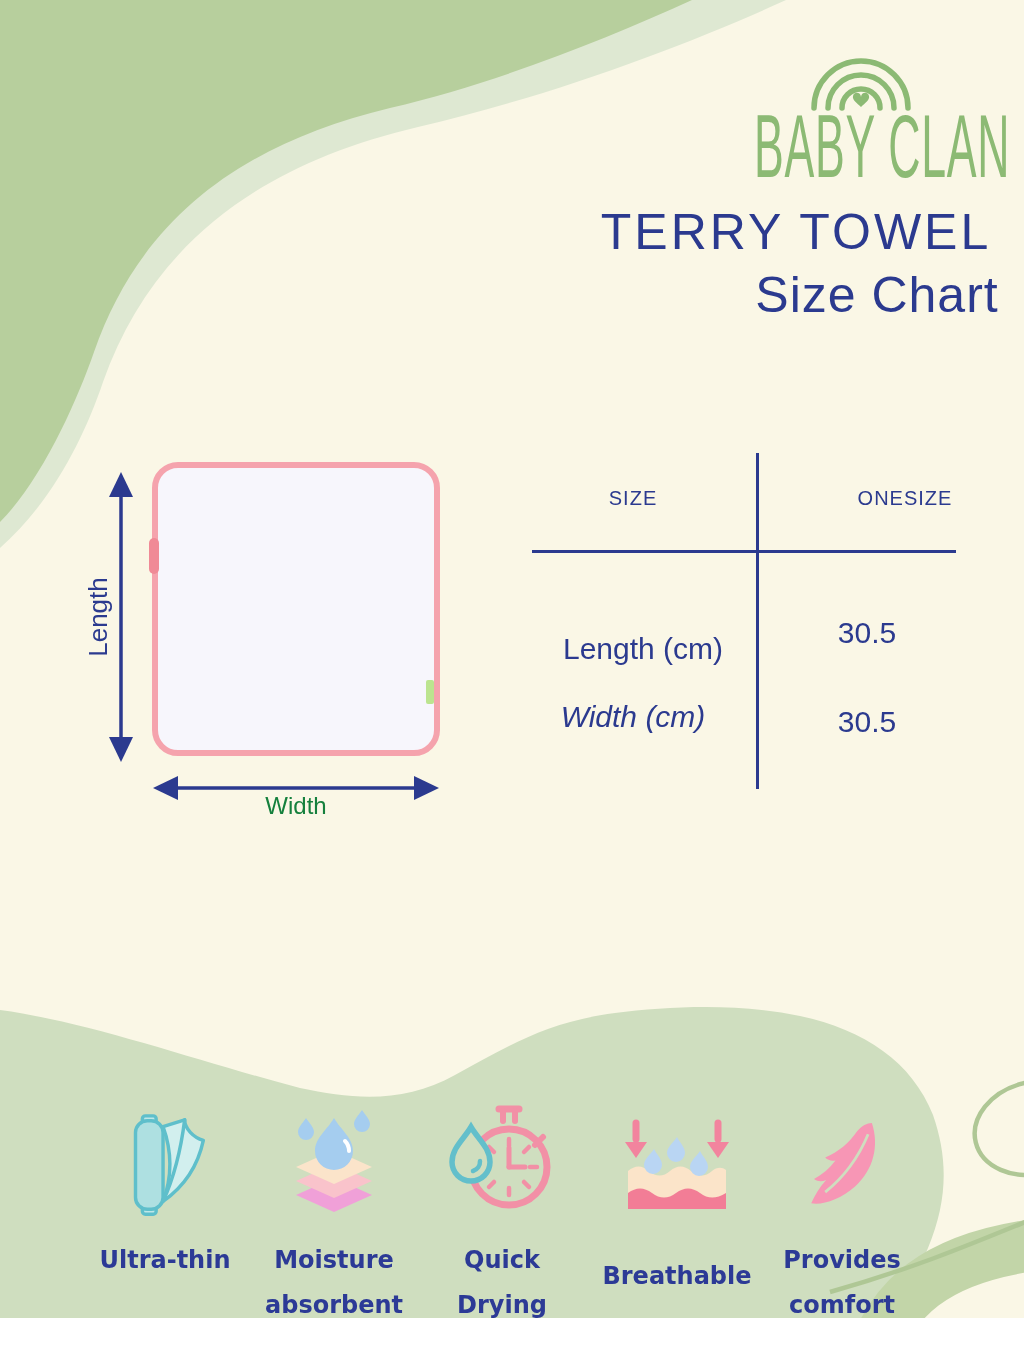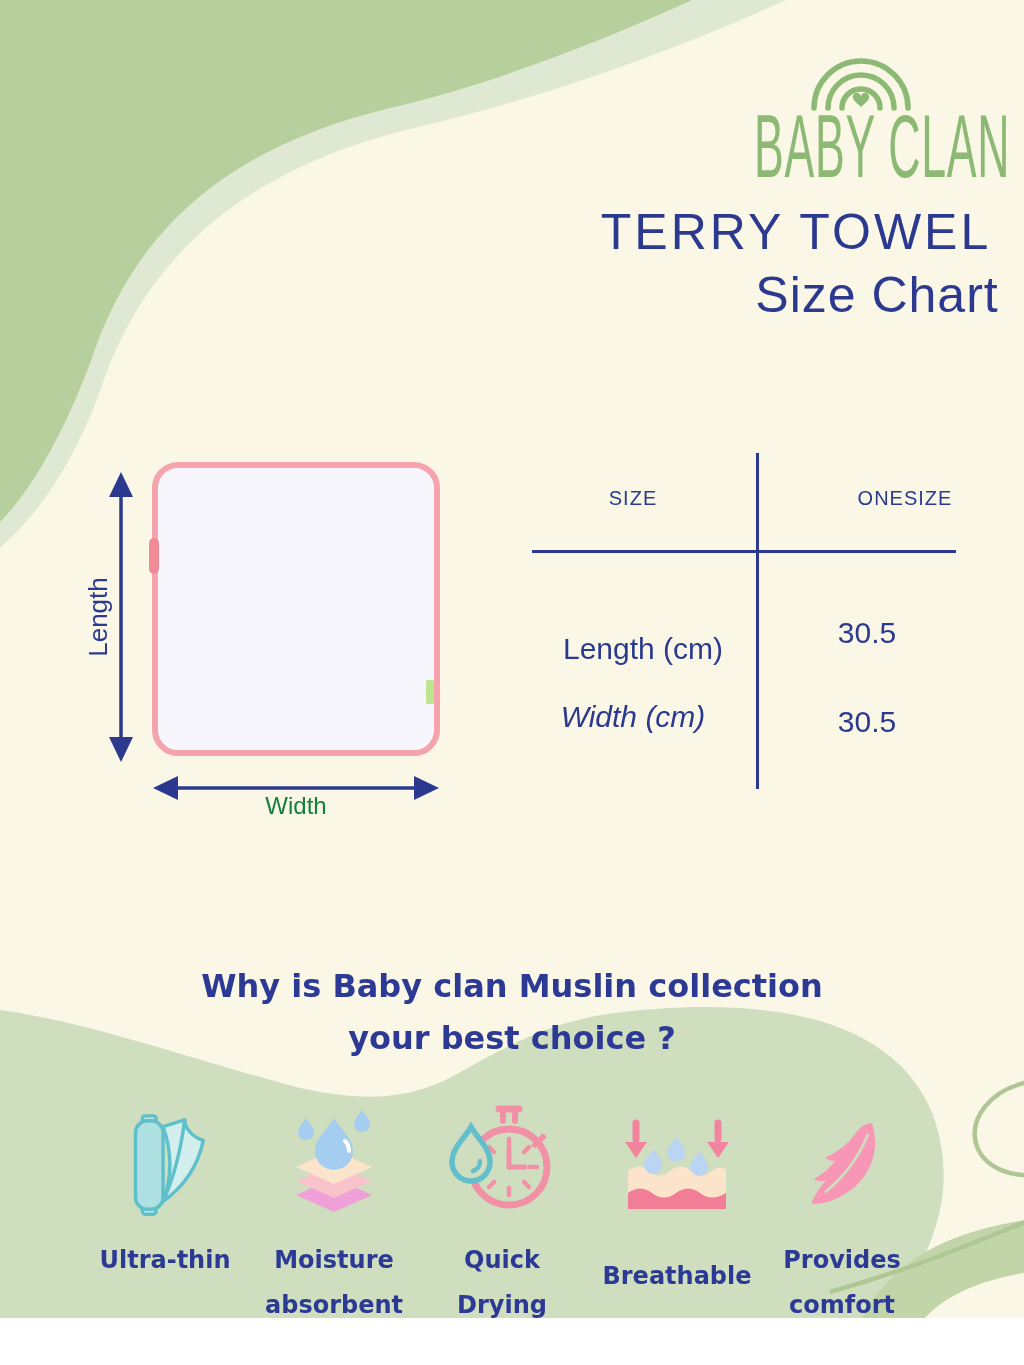--- a/index.html
+++ b/index.html
@@ -124,24 +124,20 @@
 
   <div class="abs tbl-vline"></div>
   <div class="abs tbl-hline"></div>
   <div class="abs tbl-cell tbl-head c-size">SIZE</div>
   <div class="abs tbl-cell tbl-head c-onesize">ONESIZE</div>
   <div class="abs tbl-cell tbl-body r0-label">Length (cm)</div>
   <div class="abs tbl-cell tbl-body r0-value">30.5</div>
   <div class="abs tbl-cell tbl-body r1-label">Width (cm)</div>
   <div class="abs tbl-cell tbl-body r1-value">30.5</div>
 
-  <div class="abs why-heading">
-    <div>Why is Baby clan Muslin collection</div>
-    <div>your best choice ?</div>
-  </div>
 
   <div class="feature f1">
     <div class="icon-box">
       <svg width="118" height="118" viewBox="0 0 120 120">
         <g stroke="#5FBFCB" stroke-width="3.5" stroke-linejoin="round" stroke-linecap="round">
           <rect x="37" y="9" width="14" height="8" rx="3" fill="#BFE7E8"></rect>
           <rect x="37" y="101" width="14" height="8" rx="3" fill="#BFE7E8"></rect>
           <rect x="30" y="14" width="28" height="90" rx="12" fill="#AEE0E1"></rect>
           <path d="M58,20 L80,13 C80,22 89,31 99,34 C93,62 78,82 58,96 C67,72 67,45 58,20 Z" fill="#D2EFEE"></path>
           <path d="M80,13 C76,45 69,72 58,96" fill="none"></path>

